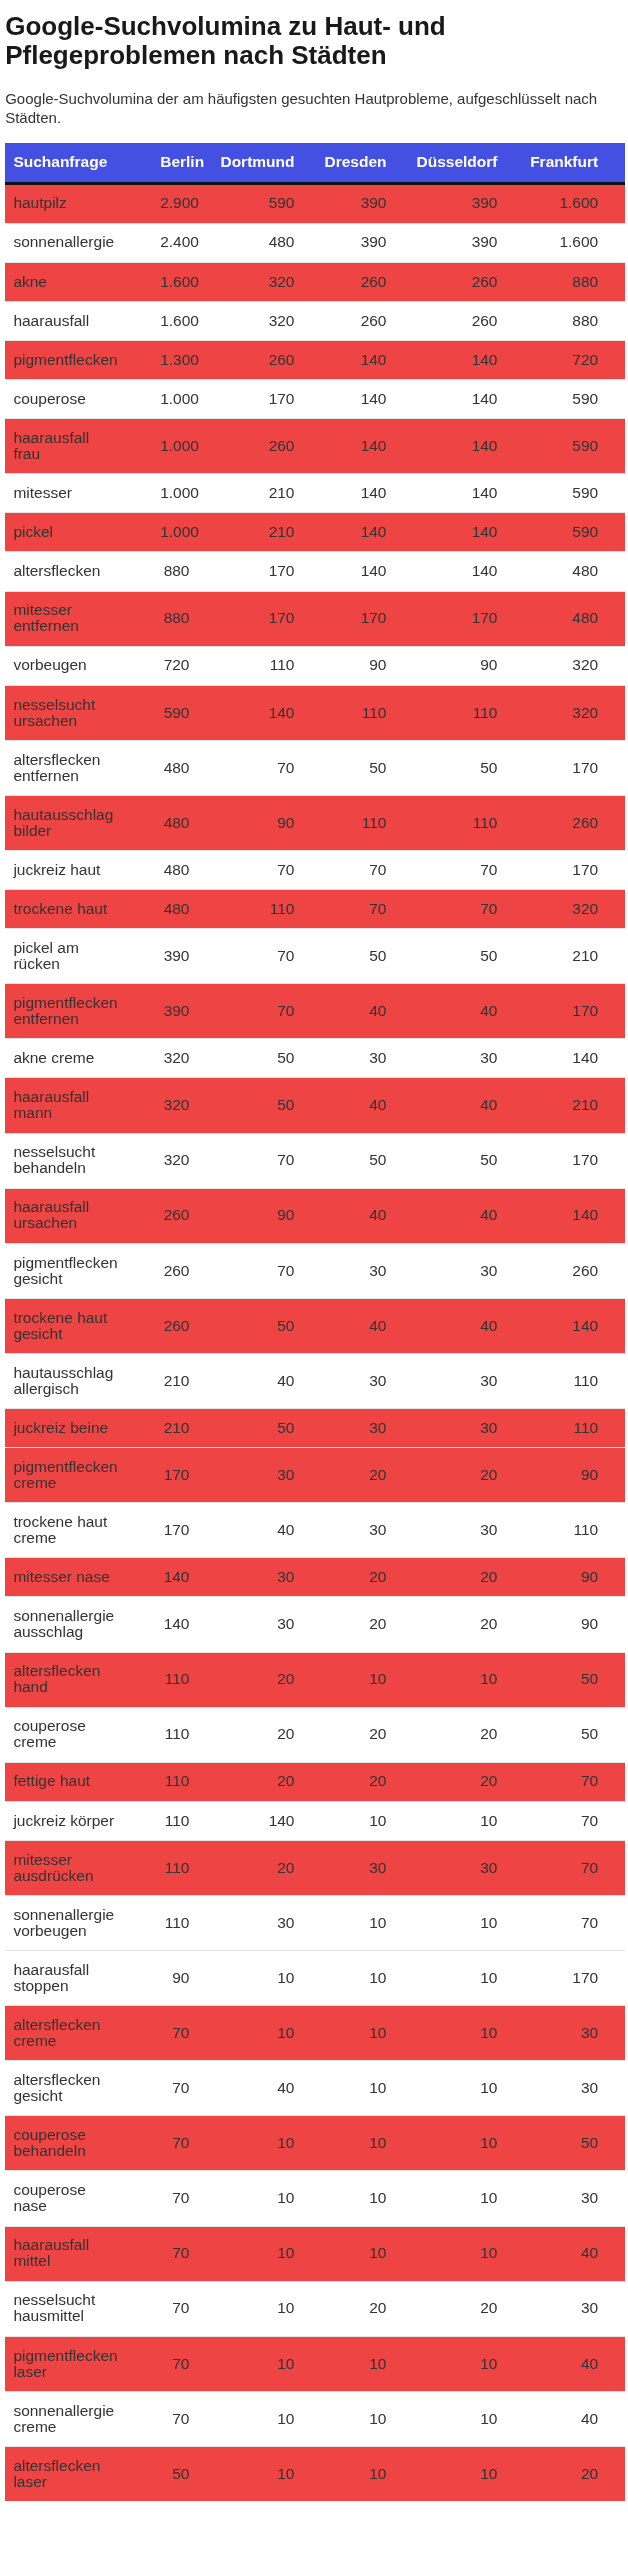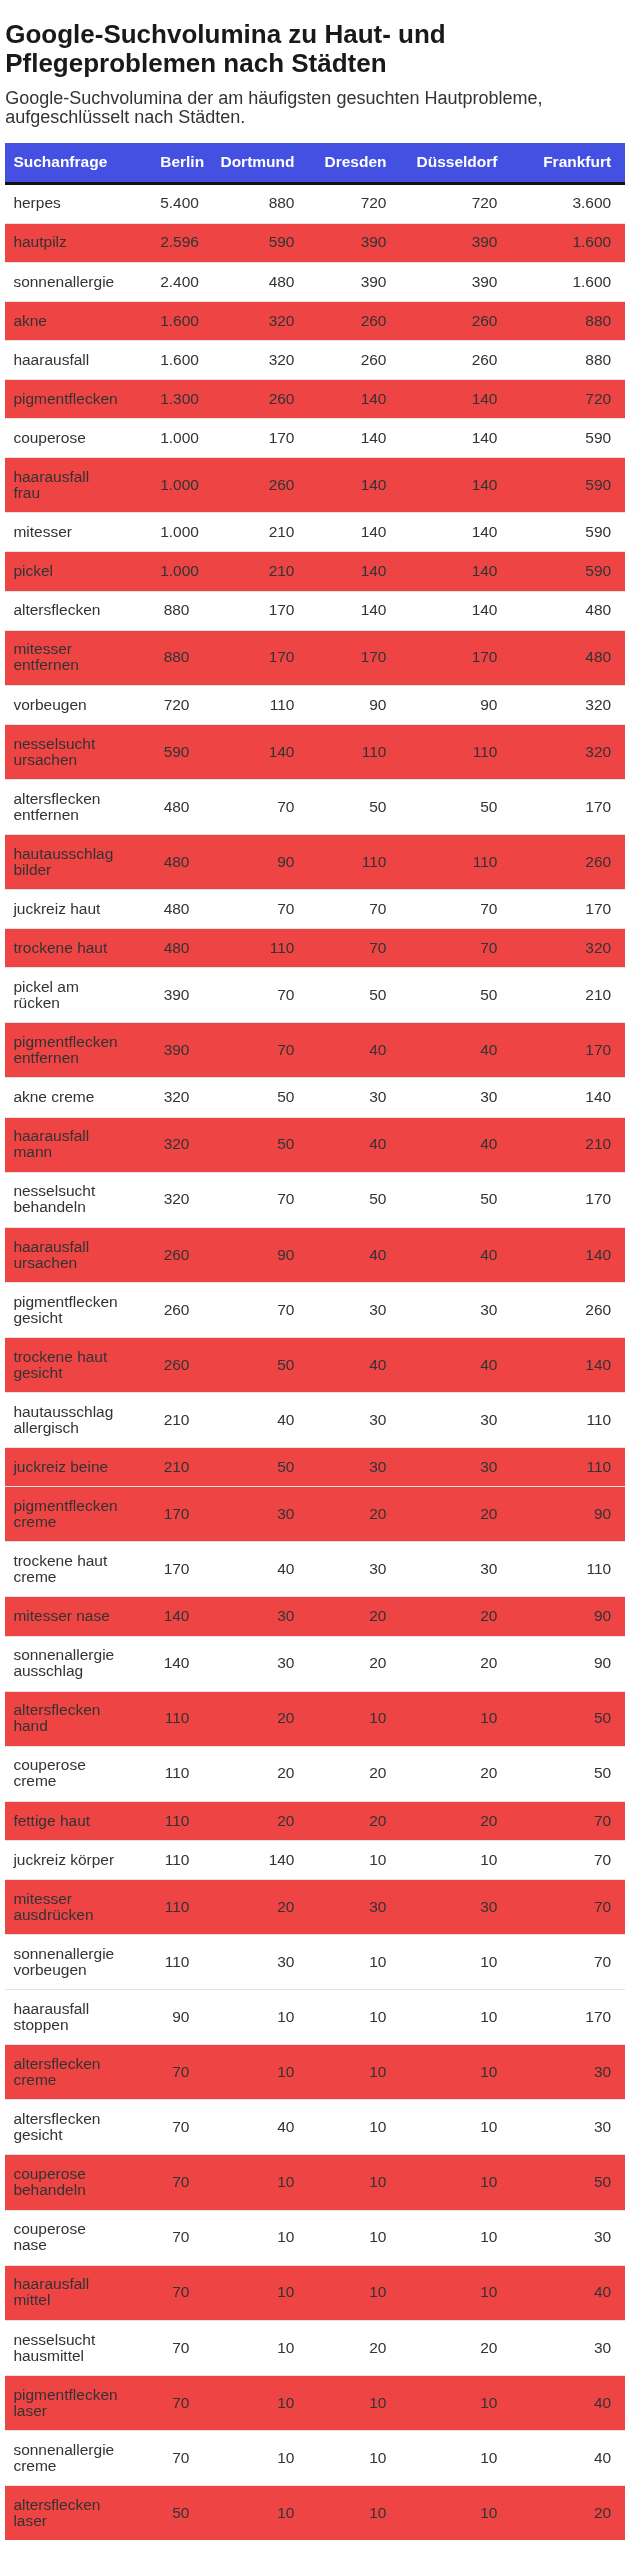--- a/index.html
+++ b/index.html
@@ -8,30 +8,30 @@
     font-family: "Liberation Sans", "DejaVu Sans", sans-serif;
     color: #333333;
     -webkit-font-smoothing: antialiased;
   }
   .page {
     width: 629px;
     box-sizing: border-box;
     padding: 0 5.2px;
   }
   h1.title {
-    margin: 20px 0 0 0;
+    margin: 12px 0 0 0;
     font-size: 26px;
     line-height: 29px;
     font-weight: 700;
     color: #191919;
     letter-spacing: 0;
   }
   p.subtitle {
-    margin: 11px 0 0 0;
-    font-size: 18px;
+    margin: 19px 0 0 0;
+    font-size: 15px;
     line-height: 19px;
     font-weight: 400;
     color: #333333;
     max-width: 618px;
   }
   table.dw-table {
     border-collapse: collapse;
     table-layout: fixed;
     width: 618px;
     margin-top: 16px;
@@ -60,21 +60,21 @@
   .c0 {
     text-align: left;
     padding-left: 8.2px;
     margin-top: 42px;
   }
   tbody .c0 {
     padding-right: 38px;
     white-space: pre-line;
   }
   .num { text-align: right; padding-right: 6.7px; }
-  .num.c5 { padding-right: 14px; }
+  .num.c5 { padding-right: 27px; }
 </style>
 </head>
 <body>
 
 <div class="page">
   <h1 class="title">Google-Suchvolumina zu Haut- und Pflegeproblemen nach Städten</h1>
   <p class="subtitle">Google-Suchvolumina der am häufigsten gesuchten Hautprobleme, aufgeschlüsselt nach Städten.</p>
 
   <table class="dw-table">
     <colgroup>
@@ -89,31 +89,23 @@
       <tr>
         <th class="c0">Suchanfrage</th>
         <th class="num c1">Berlin</th>
         <th class="num c2">Dortmund</th>
         <th class="num c3">Dresden</th>
         <th class="num c4">Düsseldorf</th>
         <th class="num c5">Frankfurt</th>
       </tr>
     </thead>
     <tbody id="table-body">
-        <tr>
-    <th class="c0" scope="row">herpes</th>
-    <td class="num c1">5.400</td>
-    <td class="num c2">880</td>
-    <td class="num c3">720</td>
-    <td class="num c4">720</td>
-    <td class="num c5">3.600</td>
-  </tr>
         <tr class="alt">
     <th class="c0" scope="row">hautpilz</th>
-    <td class="num c1">2.596</td>
+    <td class="num c1">2.900</td>
     <td class="num c2">590</td>
     <td class="num c3">390</td>
     <td class="num c4">390</td>
     <td class="num c5">1.600</td>
   </tr>
         <tr>
     <th class="c0" scope="row">sonnenallergie</th>
     <td class="num c1">2.400</td>
     <td class="num c2">480</td>
     <td class="num c3">390</td>

